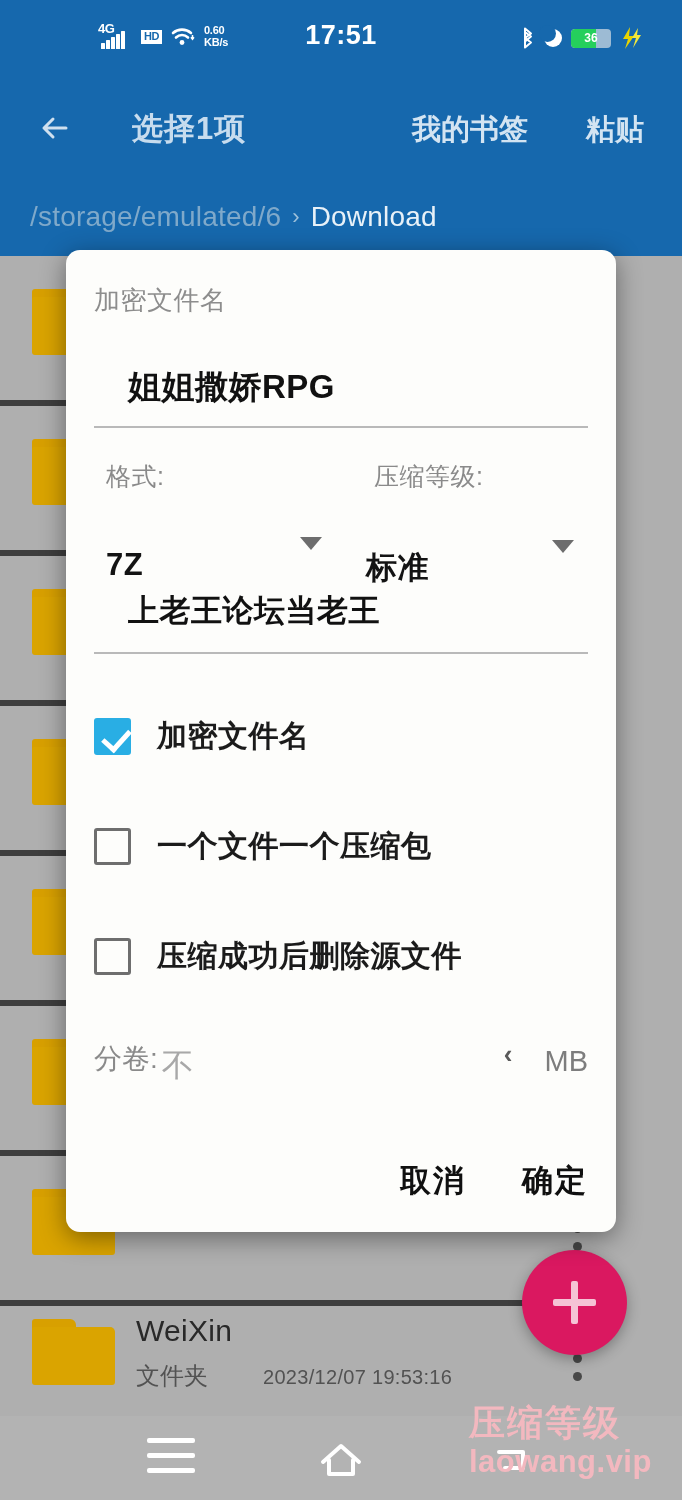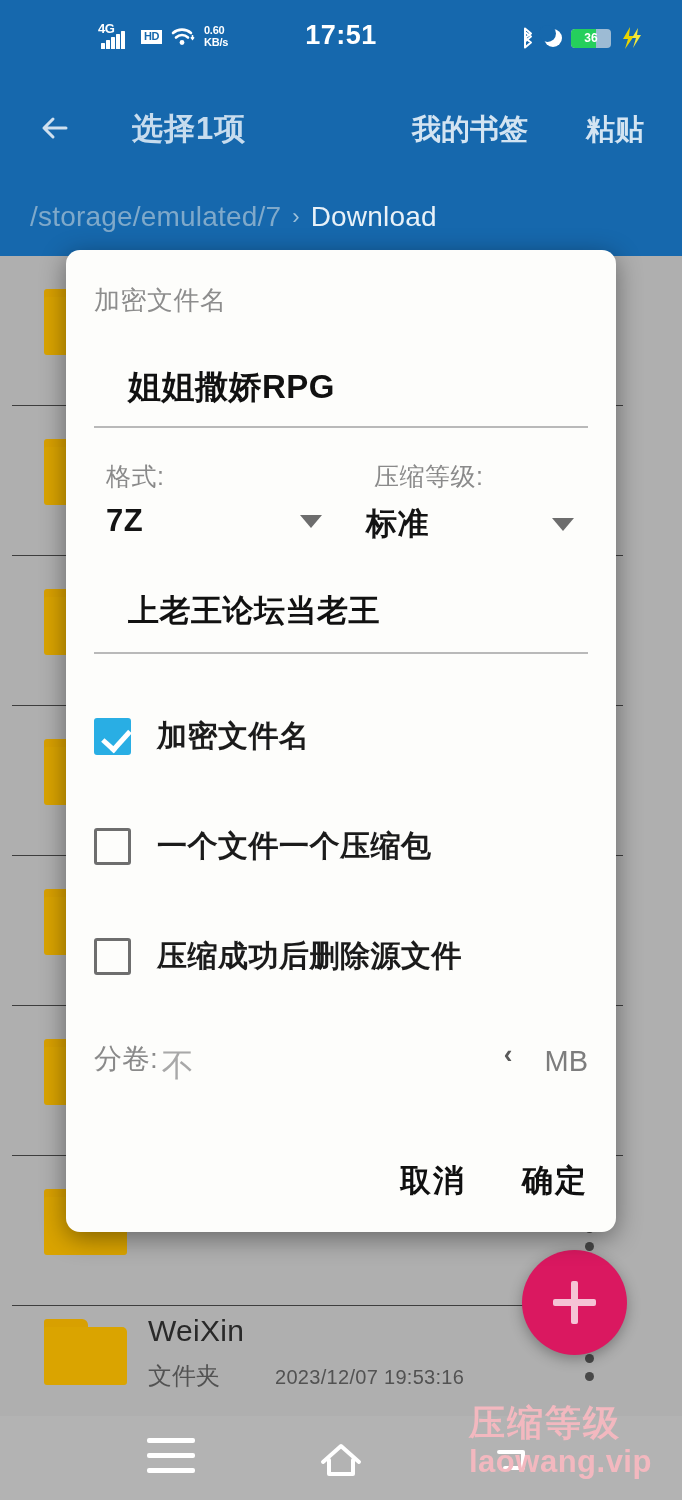--- a/index.html
+++ b/index.html
@@ -72,22 +72,22 @@
   .bc-path { font-size:28px; color:#7fa9ca; letter-spacing:.2px; }
   .bc-sep  { font-size:22px; color:#9dc0da; }
   .bc-cur  { font-size:28px; color:#e8f1f8; letter-spacing:.2px; }
 
   
   .filelist {
     position:absolute; top:256px; left:0; width:682px; height:1160px;
     background:#b3b3b3;
   }
   .frow {
-    position:absolute; left:12px; width:611px; height:150px;
-    border-bottom:1px solid #404040;
+    position:absolute; left:0; width:611px; height:150px;
+    border-bottom:6px solid #404040;
   }
   .folder-ico {
     position:absolute; left:32px; top:33px; width:83px; height:66px;
   }
   .folder-ico .tab {
     position:absolute; left:0; top:0; width:44px; height:12px;
     background:#dda400; border-radius:3px 6px 0 0;
   }
   .folder-ico .body {
     position:absolute; left:0; top:8px; width:83px; height:58px;
@@ -125,21 +125,21 @@
   .rule { height:2px; background:#b9b9b9; width:100%; }
 
   .row-selects { position:absolute; left:28px; top:210px; width:494px; display:flex; }
   .sel-col { position:relative; }
   .sel-col.fmt { width:242px; }
   .sel-col.lvl { width:252px; }
   .sel-label { font-size:25px; color:#8a8a8a; letter-spacing:.5px; }
   .sel-label.fmt { padding-left:12px; }
   .sel-label.lvl { padding-left:38px; }
   .sel-body { margin-top:10px; display:flex; align-items:center; }
-  .sel-val { font-size:31px; font-weight:bold; color:#131313; letter-spacing:.5px; }
+  .sel-val { font-size:31px; font-weight:bold; color:#131313; letter-spacing:.5px;margin-top:44px; }
   .sel-val.fmt { padding-left:12px; }
   .sel-val.lvl { padding-left:30px; }
   .caret {
     width:0; height:0; border-left:11px solid transparent; border-right:11px solid transparent;
     border-top:13px solid #6d6d6d; margin-left:auto; margin-right:14px;
   }
 
   .field-pass { position:absolute; left:28px; top:340px; width:494px; }
   .field-pass .val {
     font-size:31px; font-weight:bold; color:#111; letter-spacing:.5px;
@@ -266,21 +266,21 @@
       <svg width="44" height="44" viewBox="0 0 44 44">
         <path d="M33 22 L11 22 M20 13 L11 22 L20 31" stroke="#cfe0ef" stroke-width="3" fill="none" stroke-linecap="round" stroke-linejoin="round"></path>
       </svg>
     </span>
     <span class="tb-title">选择1项</span>
     <span class="tb-action" id="act-bookmark">我的书签</span>
     <span class="tb-action" id="act-paste">粘贴</span>
   </div>
 
   <div class="breadcrumb">
-    <span class="bc-path">/storage/emulated/7</span>
+    <span class="bc-path">/storage/emulated/6</span>
     <span class="bc-sep">›</span>
     <span class="bc-cur">Download</span>
   </div>
 
   <div class="filelist">
     <div class="frow" style="top:0px">
       <span class="folder-ico">
           <span class="tab"></span>
           <span class="body"></span>
         </span>

